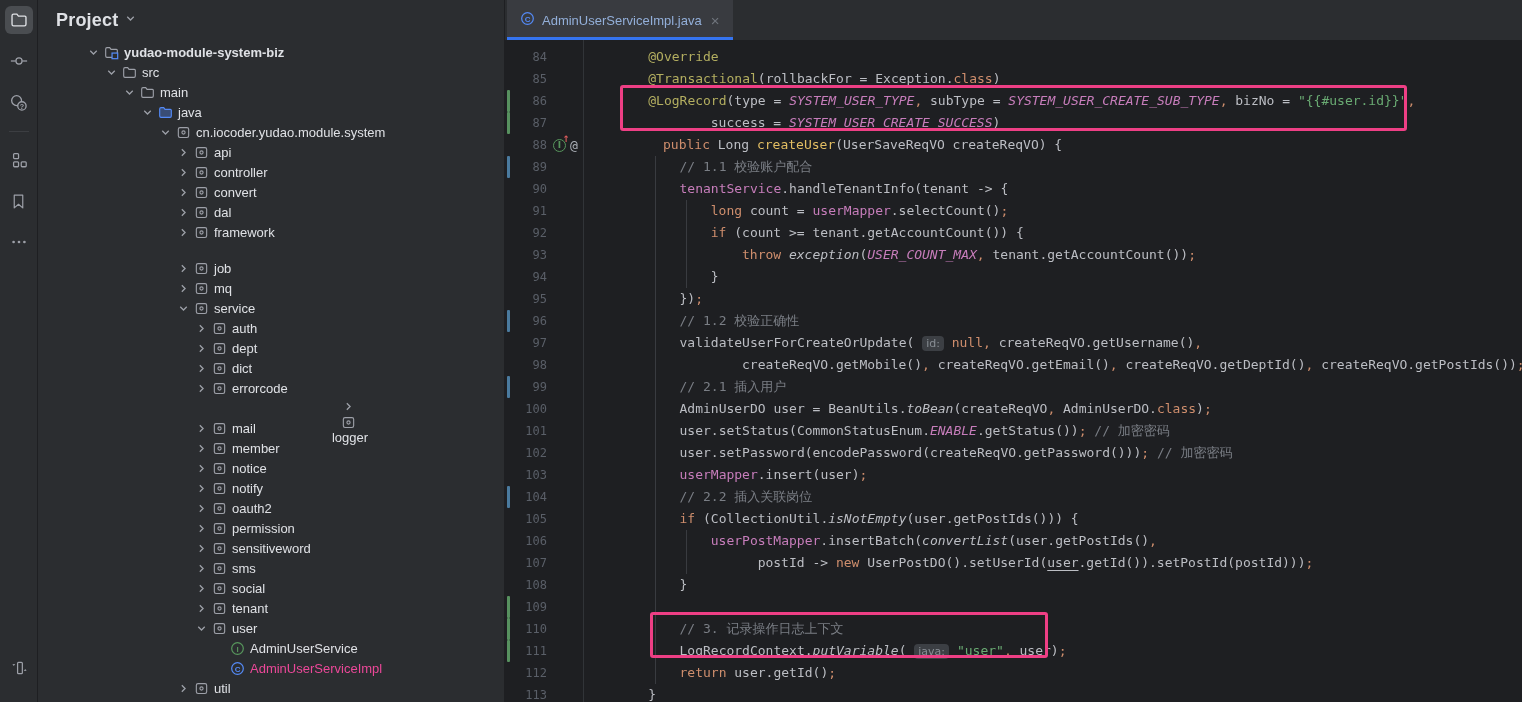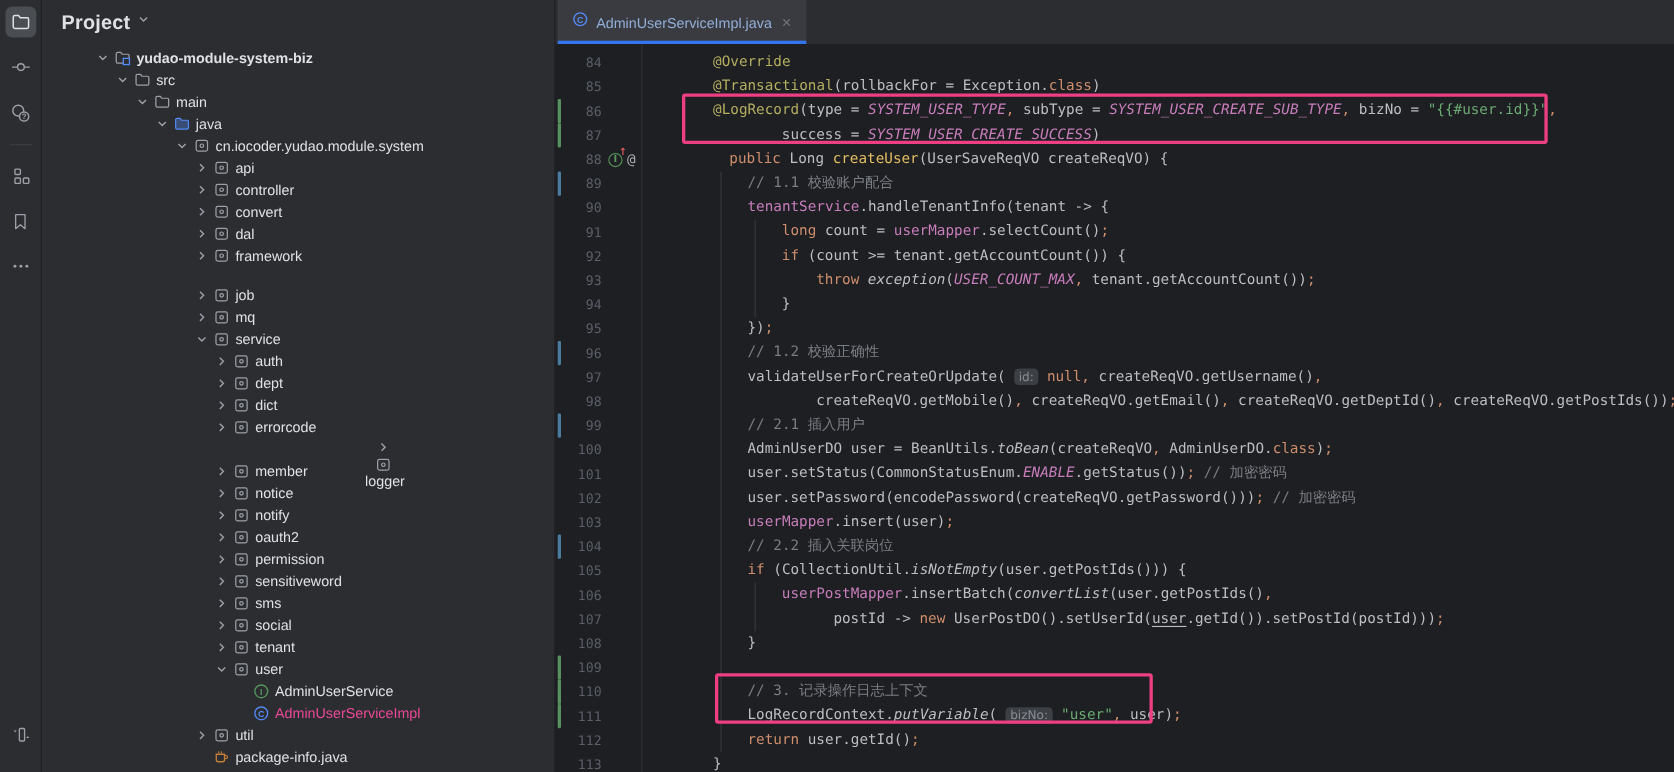--- a/index.html
+++ b/index.html
@@ -405,20 +405,34 @@
             <svg width="13" height="13" viewBox="0 0 14 14">
               <path d="M5.2 3.5L8.7 7l-3.5 3.5" stroke="#9DA0A8" stroke-width="1.4" fill="none"></path>
             </svg>
           </span>
           <span class="t-icon">
             <svg width="15" height="15" viewBox="0 0 16 16">
               <rect x="2.5" y="2.8" width="11" height="10.5" rx="1.8" fill="none" stroke="#9DA0A8" stroke-width="1.2"></rect>
               <circle cx="8" cy="8" r="1.7" fill="none" stroke="#9DA0A8" stroke-width="1.2"></circle>
             </svg>
           </span>
+          <span class="t-label">mail</span>
+        </div>
+        <div class="tree-row" style="padding-left: 154px;">
+          <span class="chev">
+            <svg width="13" height="13" viewBox="0 0 14 14">
+              <path d="M5.2 3.5L8.7 7l-3.5 3.5" stroke="#9DA0A8" stroke-width="1.4" fill="none"></path>
+            </svg>
+          </span>
+          <span class="t-icon">
+            <svg width="15" height="15" viewBox="0 0 16 16">
+              <rect x="2.5" y="2.8" width="11" height="10.5" rx="1.8" fill="none" stroke="#9DA0A8" stroke-width="1.2"></rect>
+              <circle cx="8" cy="8" r="1.7" fill="none" stroke="#9DA0A8" stroke-width="1.2"></circle>
+            </svg>
+          </span>
           <span class="t-label">member</span>
         </div>
         <div class="tree-row" style="padding-left: 154px;">
           <span class="chev">
             <svg width="13" height="13" viewBox="0 0 14 14">
               <path d="M5.2 3.5L8.7 7l-3.5 3.5" stroke="#9DA0A8" stroke-width="1.4" fill="none"></path>
             </svg>
           </span>
           <span class="t-icon">
             <svg width="15" height="15" viewBox="0 0 16 16">
@@ -775,21 +789,21 @@
             <div class="gmark green"></div>
             <span class="gnum">110</span>
           </div>
           <div class="ct" style="padding-left: 96.5px; text-align: center;"><span class="tok-cm">// 3. 记录操作日志上下文</span></div>
         </div>
         <div class="code-line">
           <div class="gutter">
             <div class="gmark green"></div>
             <span class="gnum">111</span>
           </div>
-          <div class="ct" style="padding-left: 96.5px;"><span class="tok-d">LogRecordContext.</span><span class="tok-i">putVariable</span><span class="tok-d">( </span><span class="tok-h">bizNo:</span><span class="tok-d"> </span><span class="tok-s">"user"</span><span class="tok-p">,</span><span class="tok-d"> user)</span><span class="tok-p">;</span></div>
+          <div class="ct" style="padding-left: 96.5px;"><span class="tok-d">LogRecordContext.</span><span class="tok-i">putVariable</span><span class="tok-d">( </span><span class="tok-h">java:</span><span class="tok-d"> </span><span class="tok-s">"user"</span><span class="tok-p">,</span><span class="tok-d"> user)</span><span class="tok-p">;</span></div>
         </div>
         <div class="code-line">
           <div class="gutter">
             <span class="gnum">112</span>
           </div>
           <div class="ct" style="padding-left: 96.5px;"><span class="tok-k">return</span><span class="tok-d"> user.getId()</span><span class="tok-p">;</span></div>
         </div>
         <div class="code-line">
           <div class="gutter">
             <span class="gnum">113</span>

